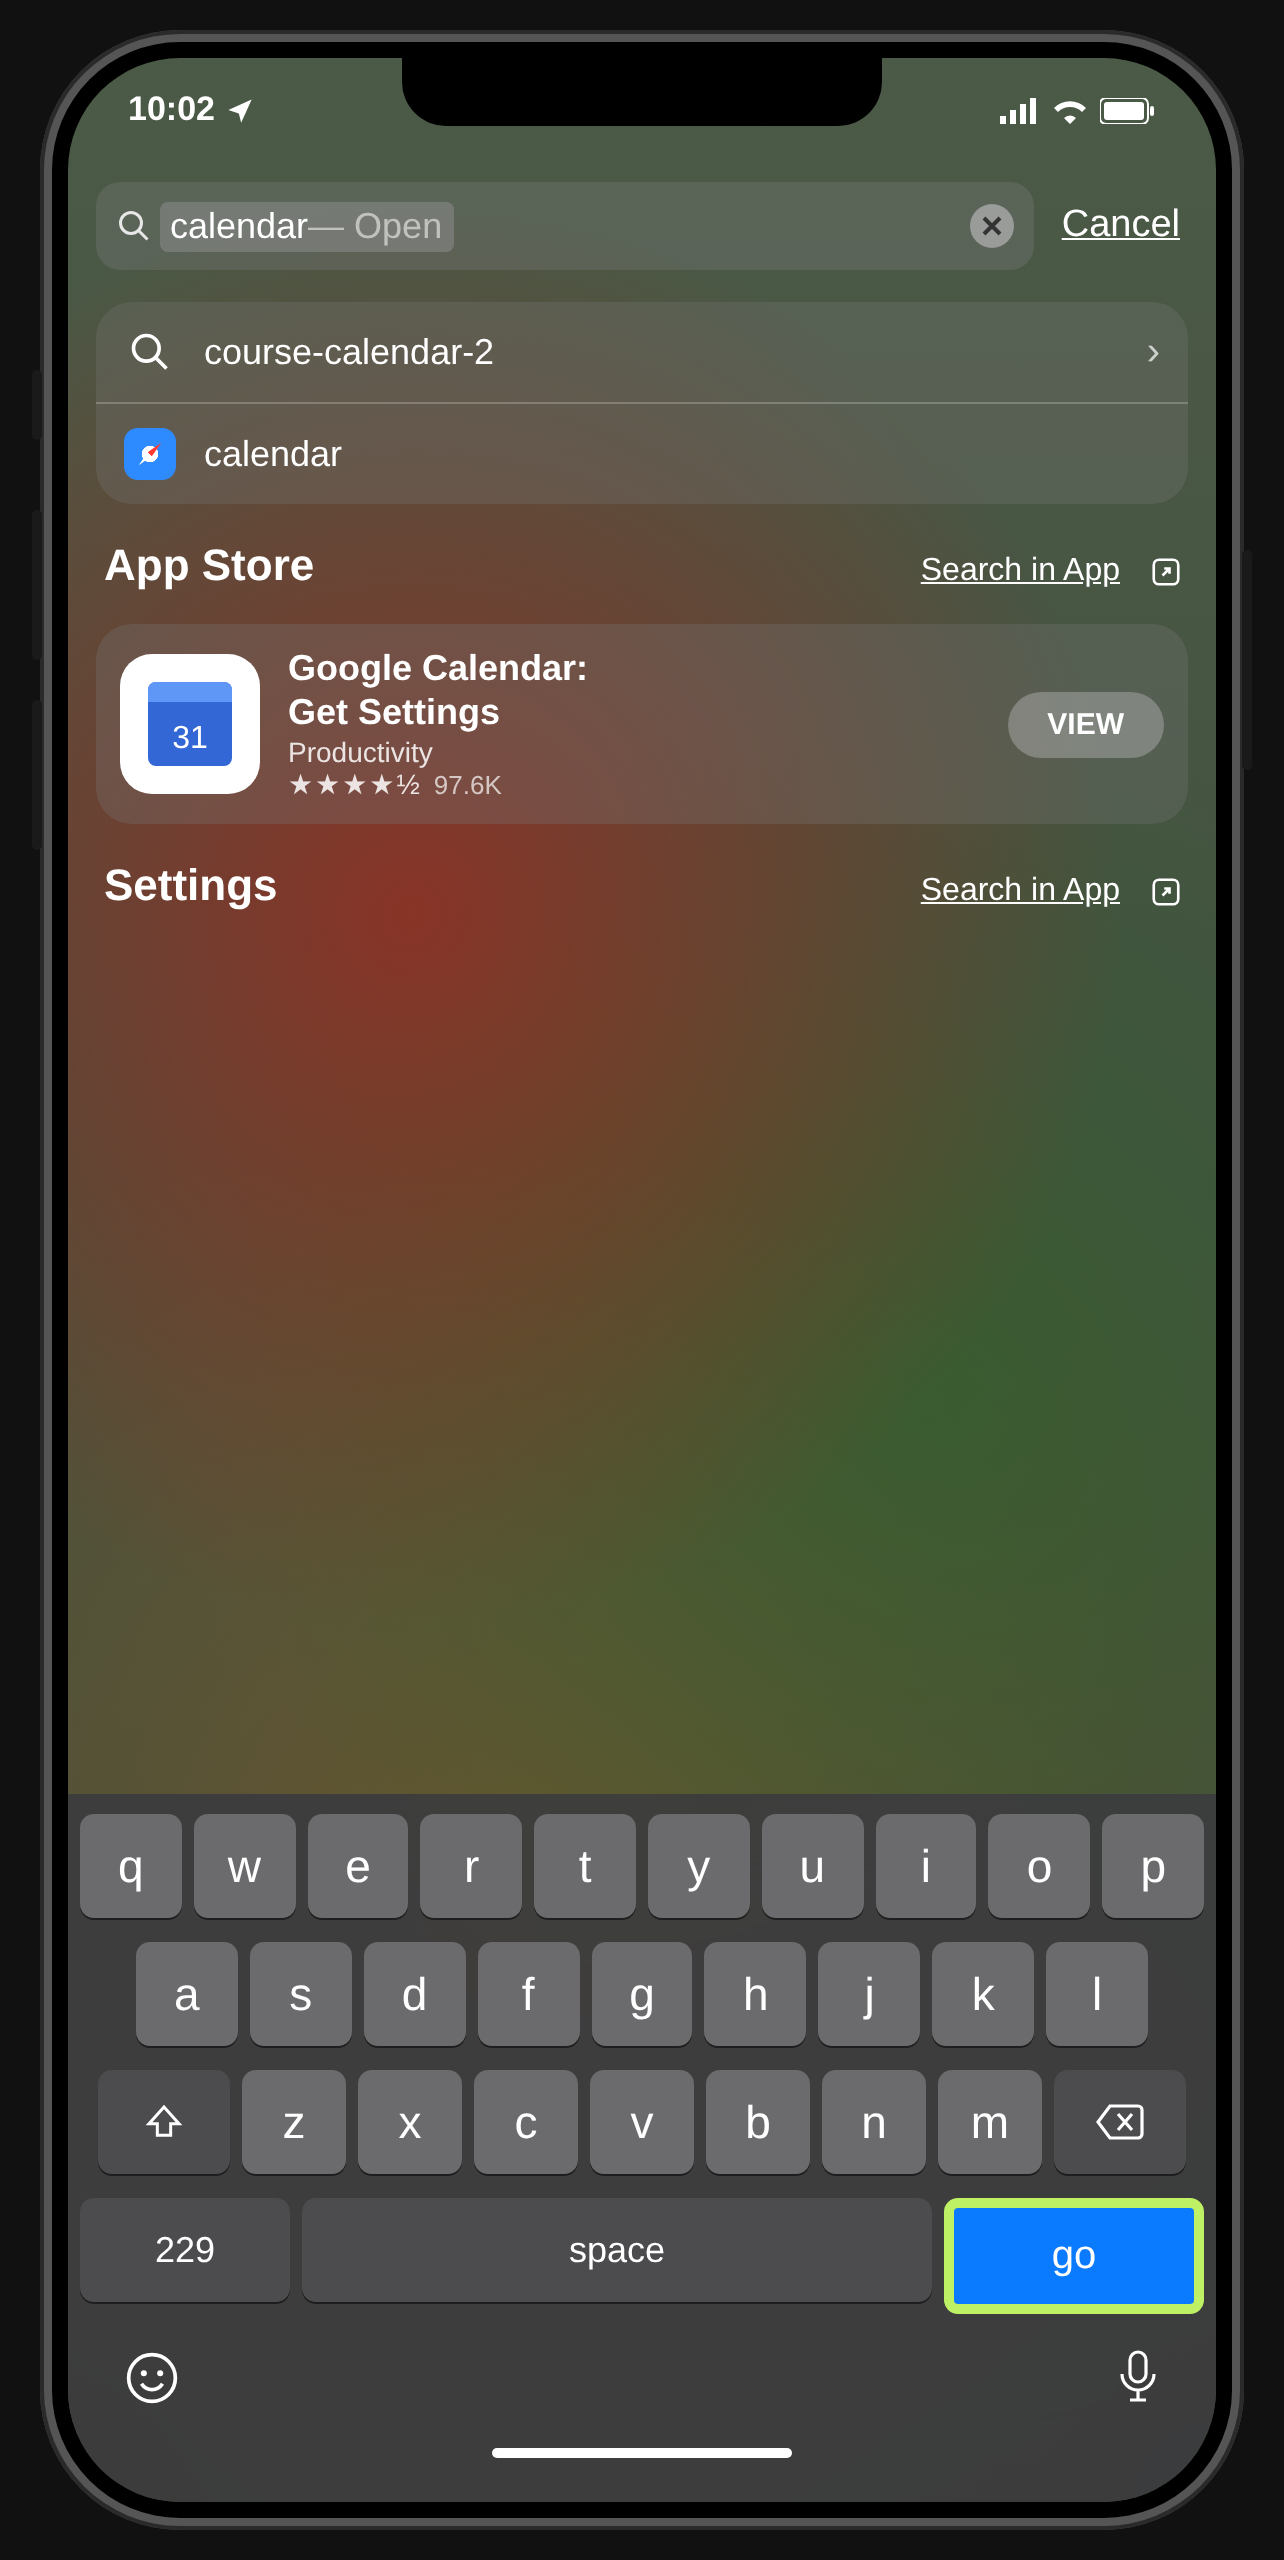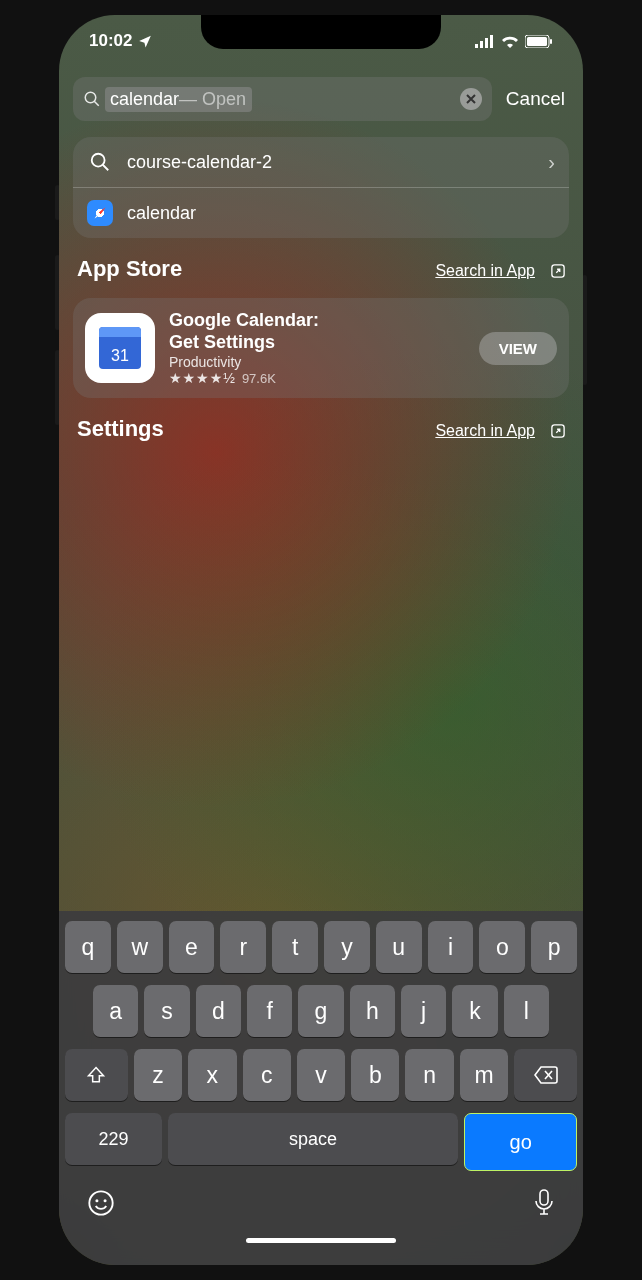--- a/index.html
+++ b/index.html
@@ -7,24 +7,25 @@
     width: 642px;
     height: 1280px;
     background: #111;
     display: flex;
     align-items: center;
     justify-content: center;
     overflow: hidden;
   }
   .frame {
     position: relative;
-    width: 524px;
+    width: 602px;
     height: 1250px;
     background: #000;
     border-radius: 70px;
+    padding: 14px;
     box-shadow: inset 0 0 0 2px #2a2a2a, inset 0 0 0 6px #555;
   }
   
   .side-btn { position: absolute; background: #1a1a1a; border-radius: 3px; }
   .sb-left1 { left: -4px; top: 170px; width: 5px; height: 35px; }
   .sb-left2 { left: -4px; top: 240px; width: 5px; height: 75px; }
   .sb-left3 { left: -4px; top: 335px; width: 5px; height: 75px; }
   .sb-right { right: -4px; top: 260px; width: 5px; height: 110px; }
   .screen {
     position: relative;
@@ -70,21 +71,21 @@
     border-radius: 12px;
     display: flex; align-items: center;
     padding: 0 10px; gap: 4px;
     font-size: 18px;
   }
   .search-field .mag { opacity: .85; }
   .typed-seg { display: flex; align-items: center; }
   .typed { background: rgba(140,140,140,0.55); border-radius: 4px 0 0 4px; padding: 2px 0 2px 5px; color: #fff; }
   .suggest { background: rgba(140,140,140,0.55); border-radius: 0 4px 4px 0; padding: 2px 6px 2px 0; color: rgba(255,255,255,0.55); }
   .clear-btn { margin-left: auto; width:22px; height:22px; border-radius:50%; background: rgba(180,180,180,0.7); display:flex; align-items:center; justify-content:center; color:#3a3a3a; font-weight:700; font-size:12px;}
-  .cancel-link { color:#fff; font-size:19px; padding-right: 4px;}
+  .cancel-link { color:#fff; font-size:19px; text-decoration: underline; padding-right: 4px;}
 
   .panel {
     margin-top: 16px;
     background: rgba(120,120,120,0.30);
     border-radius: 18px;
     padding: 12px;
   }
   .top-hit {
     position: relative;
     width: 86px;
@@ -168,21 +169,21 @@
     display:flex; align-items:center; justify-content:center;
     color:#fff; font-size:23px;
     box-shadow: 0 1px 0 rgba(0,0,0,0.5);
   }
   .krow.mid { padding: 0 28px; }
   .key.func { background:#4c4c4f; }
   .key.shift, .key.backspace { flex:1.3; max-width:66px; }
   .bottom-row .key { max-width:none; }
   .key.k123 { flex:1.4; font-size:18px;}
   .key.space { flex:4.2; font-size:18px;}
-  .key.go { flex:1.6; background:#0a7aff; font-size:20px; border:1px solid #bef264; box-shadow:none; height:58px;}
+  .key.go { flex:1.6; background:#0a7aff; font-size:20px; border:5px solid #bef264; box-shadow:none; height:58px;}
   .kfoot { display:flex; justify-content:space-between; padding: 6px 22px 0; font-size:26px;}
   .home-ind { width:150px; height:5px; background:#fff; border-radius:3px; margin:14px auto 0;}
 
   svg { fill: currentColor; }
 </style>
 </head>
 <body>
 
 <div class="frame">
   <div class="side-btn sb-left1"></div>

